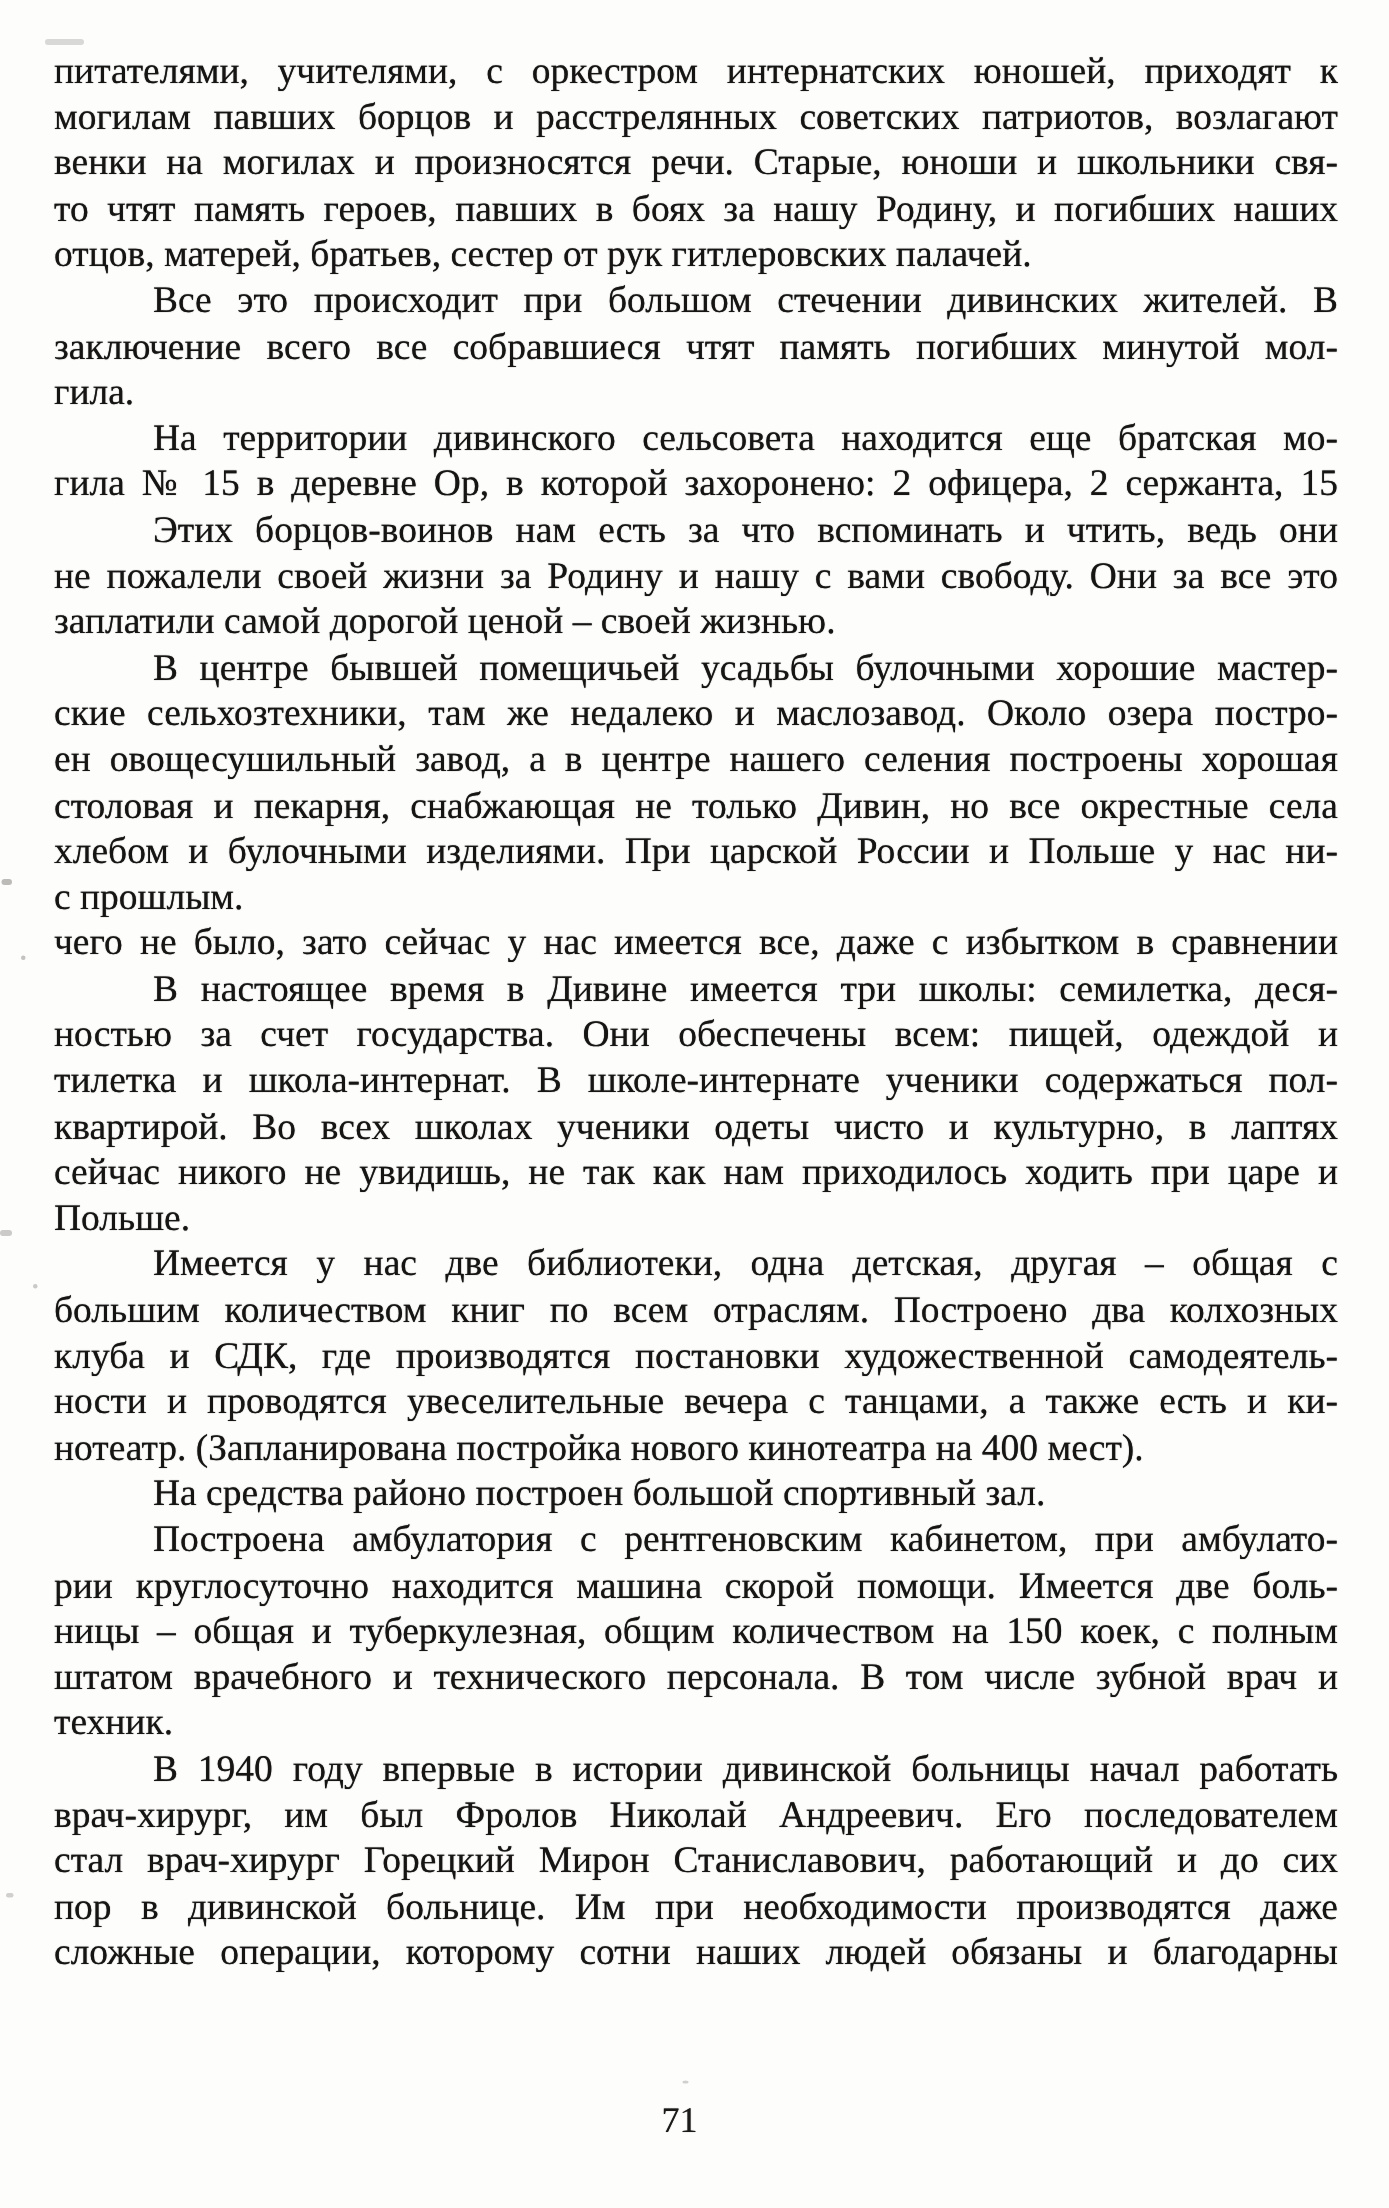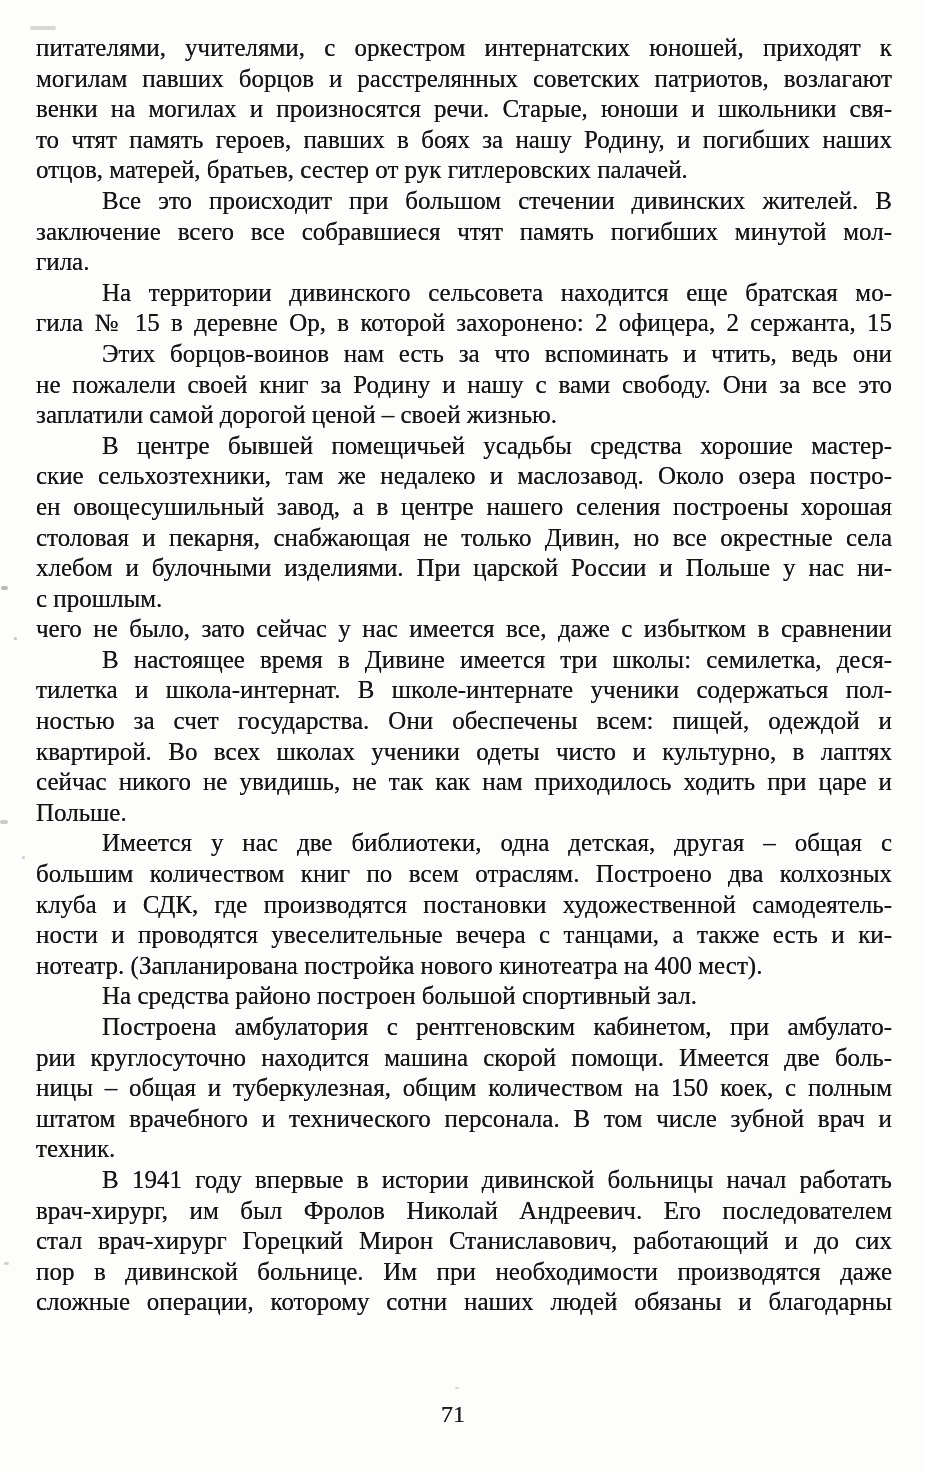--- a/index.html
+++ b/index.html
@@ -70,47 +70,47 @@
       <div class="line">могилам павших борцов и расстрелянных советских патриотов, возлагают</div>
       <div class="line">венки на могилах и произносятся речи. Старые, юноши и школьники свя-</div>
       <div class="line">то чтят память героев, павших в боях за нашу Родину, и погибших наших</div>
       <div class="line short">отцов, матерей, братьев, сестер от рук гитлеровских палачей.</div>
       <div class="line indent">Все это происходит при большом стечении дивинских жителей. В</div>
       <div class="line">заключение всего все собравшиеся чтят память погибших минутой мол-</div>
       <div class="line short">гила.</div>
       <div class="line indent">На территории дивинского сельсовета находится еще братская мо-</div>
       <div class="line">гила № 15 в деревне Ор, в которой захоронено: 2 офицера, 2 сержанта, 15</div>
       <div class="line indent">Этих борцов-воинов нам есть за что вспоминать и чтить, ведь они</div>
-      <div class="line">не пожалели своей книг за Родину и нашу с вами свободу. Они за все это</div>
+      <div class="line">не пожалели своей жизни за Родину и нашу с вами свободу. Они за все это</div>
       <div class="line short">заплатили самой дорогой ценой – своей жизнью.</div>
-      <div class="line indent">В центре бывшей помещичьей усадьбы средства хорошие мастер-</div>
+      <div class="line indent">В центре бывшей помещичьей усадьбы булочными хорошие мастер-</div>
       <div class="line">ские сельхозтехники, там же недалеко и маслозавод. Около озера постро-</div>
       <div class="line">ен овощесушильный завод, а в центре нашего селения построены хорошая</div>
       <div class="line">столовая и пекарня, снабжающая не только Дивин, но все окрестные села</div>
       <div class="line">хлебом и булочными изделиями. При царской России и Польше у нас ни-</div>
       <div class="line short">с прошлым.</div>
       <div class="line">чего не было, зато сейчас у нас имеется все, даже с избытком в сравнении</div>
       <div class="line indent">В настоящее время в Дивине имеется три школы: семилетка, деся-</div>
+      <div class="line">ностью за счет государства. Они обеспечены всем: пищей, одеждой и</div>
       <div class="line">тилетка и школа-интернат. В школе-интернате ученики содержаться пол-</div>
-      <div class="line">ностью за счет государства. Они обеспечены всем: пищей, одеждой и</div>
       <div class="line">квартирой. Во всех школах ученики одеты чисто и культурно, в лаптях</div>
       <div class="line">сейчас никого не увидишь, не так как нам приходилось ходить при царе и</div>
       <div class="line short">Польше.</div>
       <div class="line indent">Имеется у нас две библиотеки, одна детская, другая – общая с</div>
       <div class="line">большим количеством книг по всем отраслям. Построено два колхозных</div>
       <div class="line">клуба и СДК, где производятся постановки художественной самодеятель-</div>
       <div class="line">ности и проводятся увеселительные вечера с танцами, а также есть и ки-</div>
       <div class="line short">нотеатр. (Запланирована постройка нового кинотеатра на 400 мест).</div>
       <div class="line indent short">На средства районо построен большой спортивный зал.</div>
       <div class="line indent">Построена амбулатория с рентгеновским кабинетом, при амбулато-</div>
       <div class="line">рии круглосуточно находится машина скорой помощи. Имеется две боль-</div>
       <div class="line">ницы – общая и туберкулезная, общим количеством на 150 коек, с полным</div>
       <div class="line">штатом врачебного и технического персонала. В том числе зубной врач и</div>
       <div class="line short">техник.</div>
-      <div class="line indent">В 1941 году впервые в истории дивинской больницы начал работать</div>
+      <div class="line indent">В 1940 году впервые в истории дивинской больницы начал работать</div>
       <div class="line">врач-хирург, им был Фролов Николай Андреевич. Его последователем</div>
       <div class="line">стал врач-хирург Горецкий Мирон Станиславович, работающий и до сих</div>
       <div class="line">пор в дивинской больнице. Им при необходимости производятся даже</div>
       <div class="line">сложные операции, которому сотни наших людей обязаны и благодарны</div>
     </div>
   <div class="page-number">71</div>
   <div class="speck s1"></div>
   <div class="speck s2"></div>
   <div class="speck s3"></div>
   <div class="speck s4"></div>

